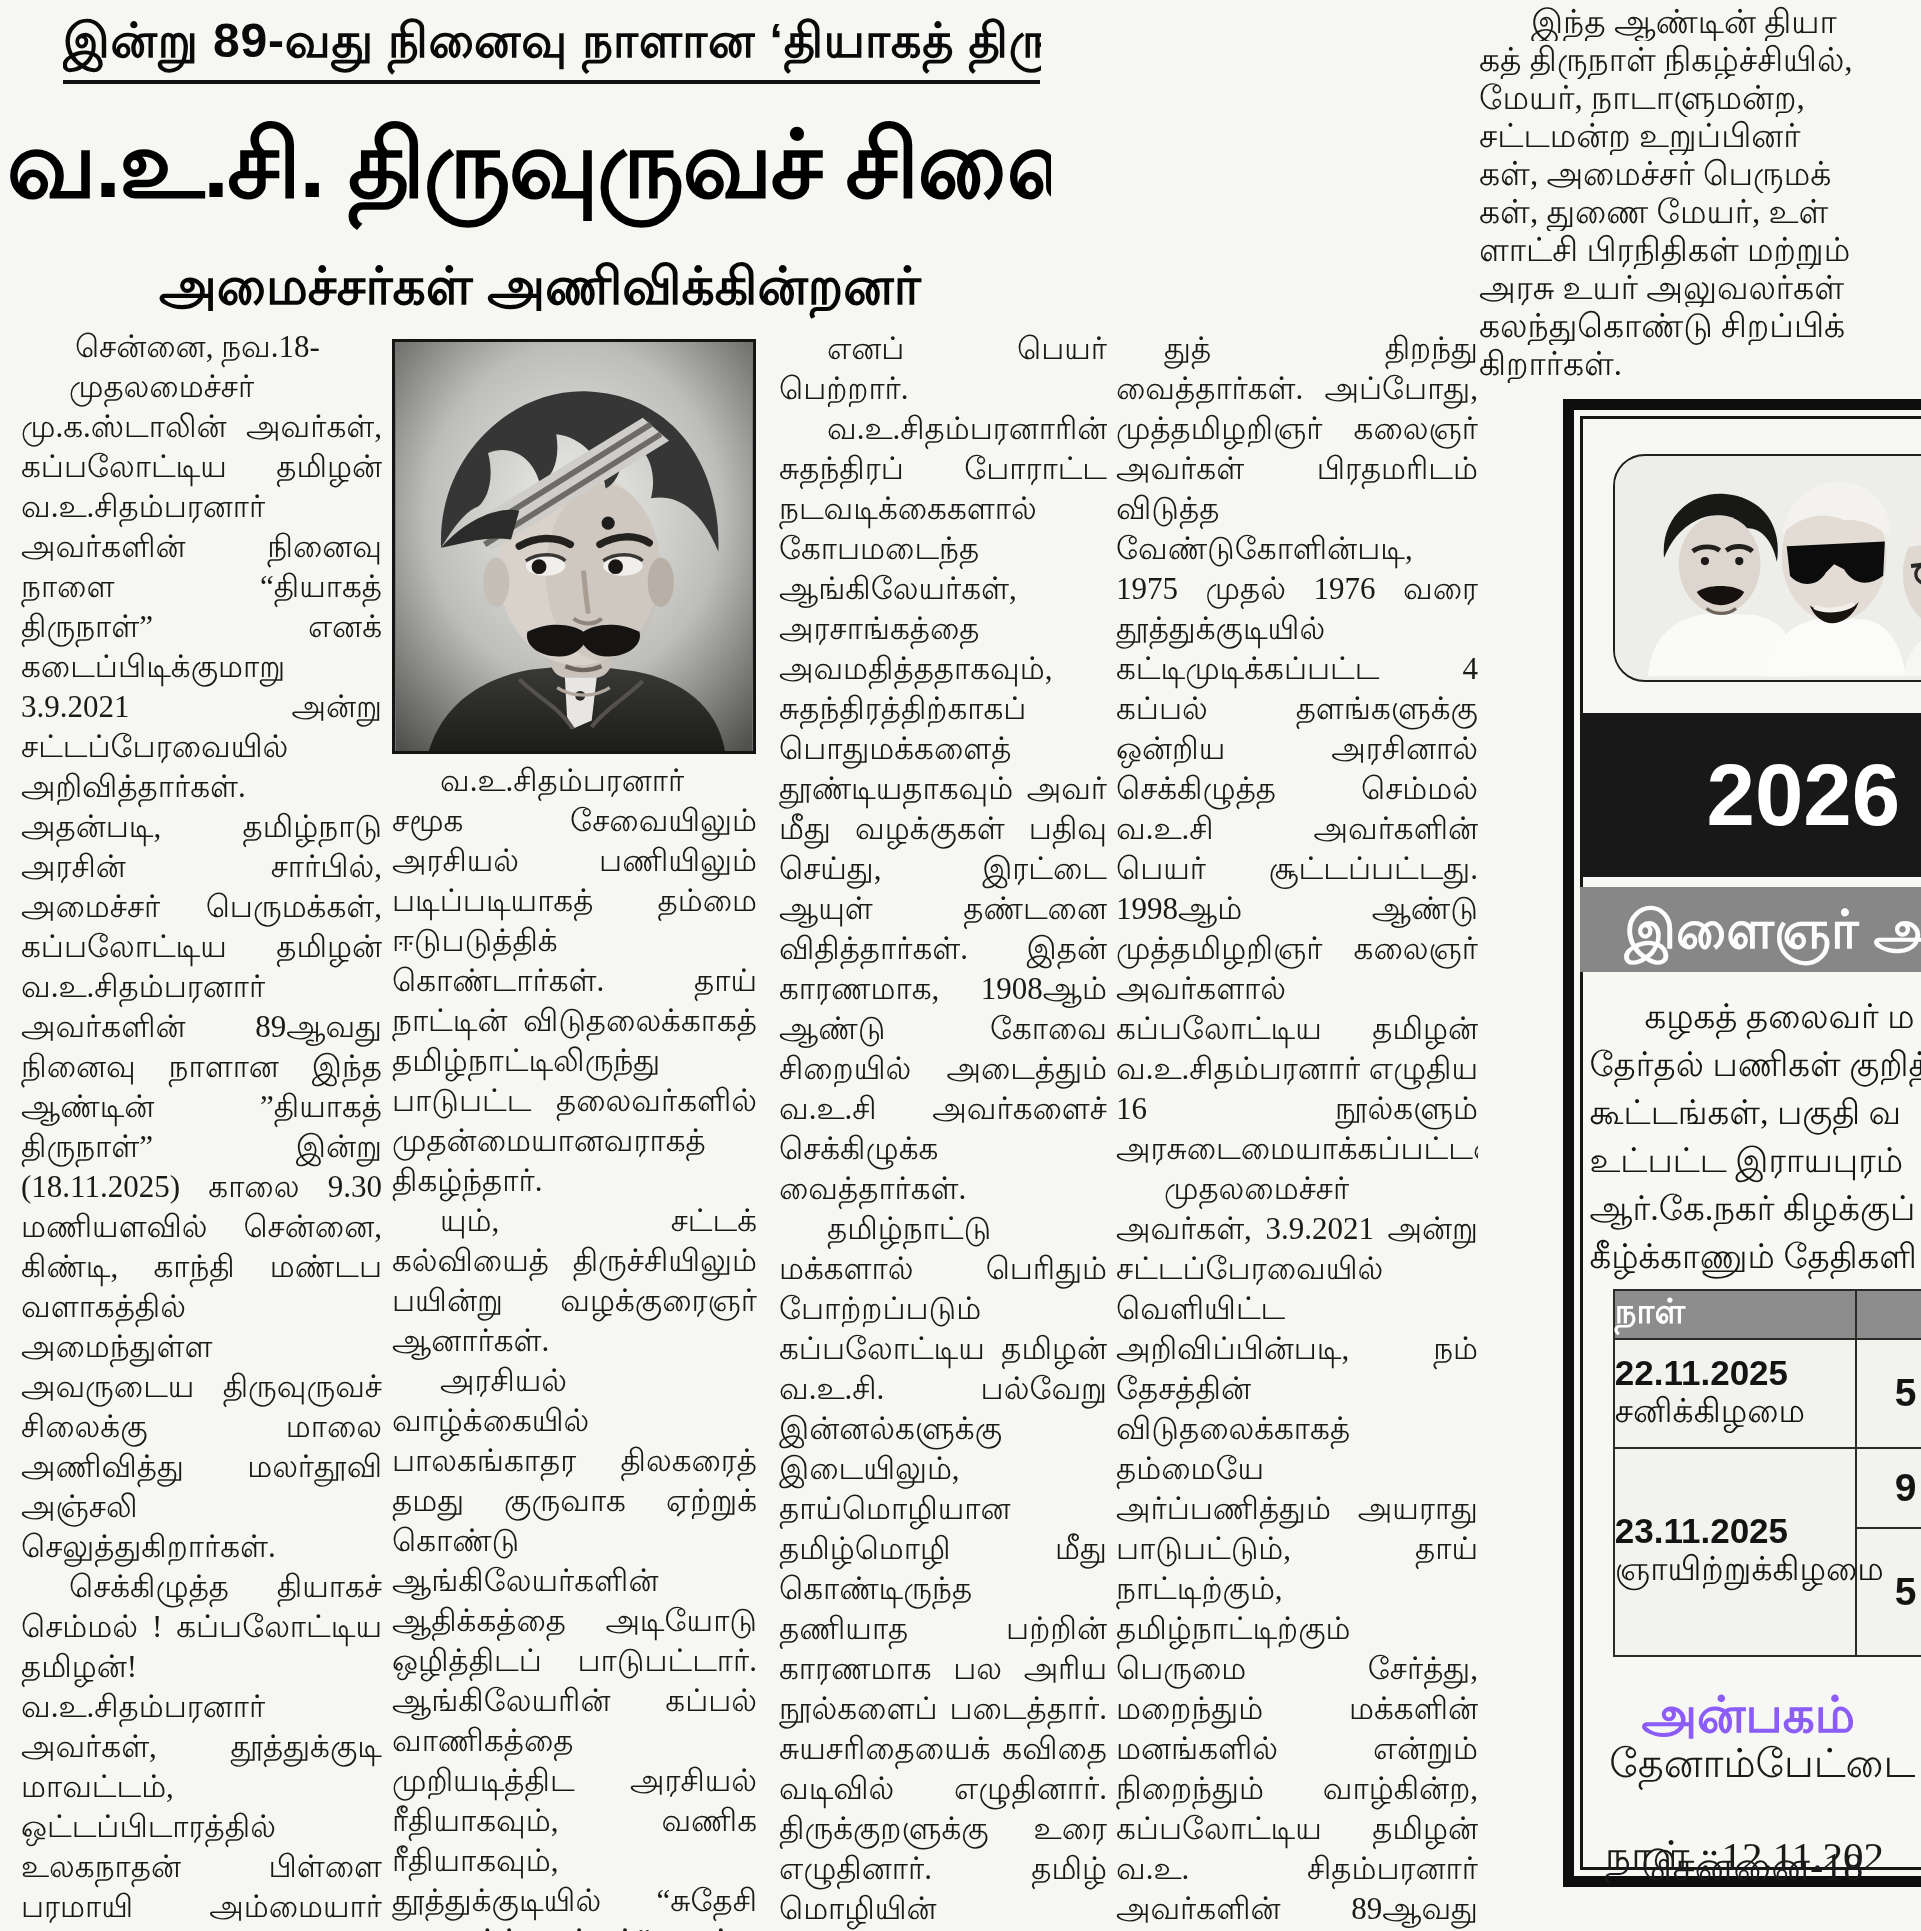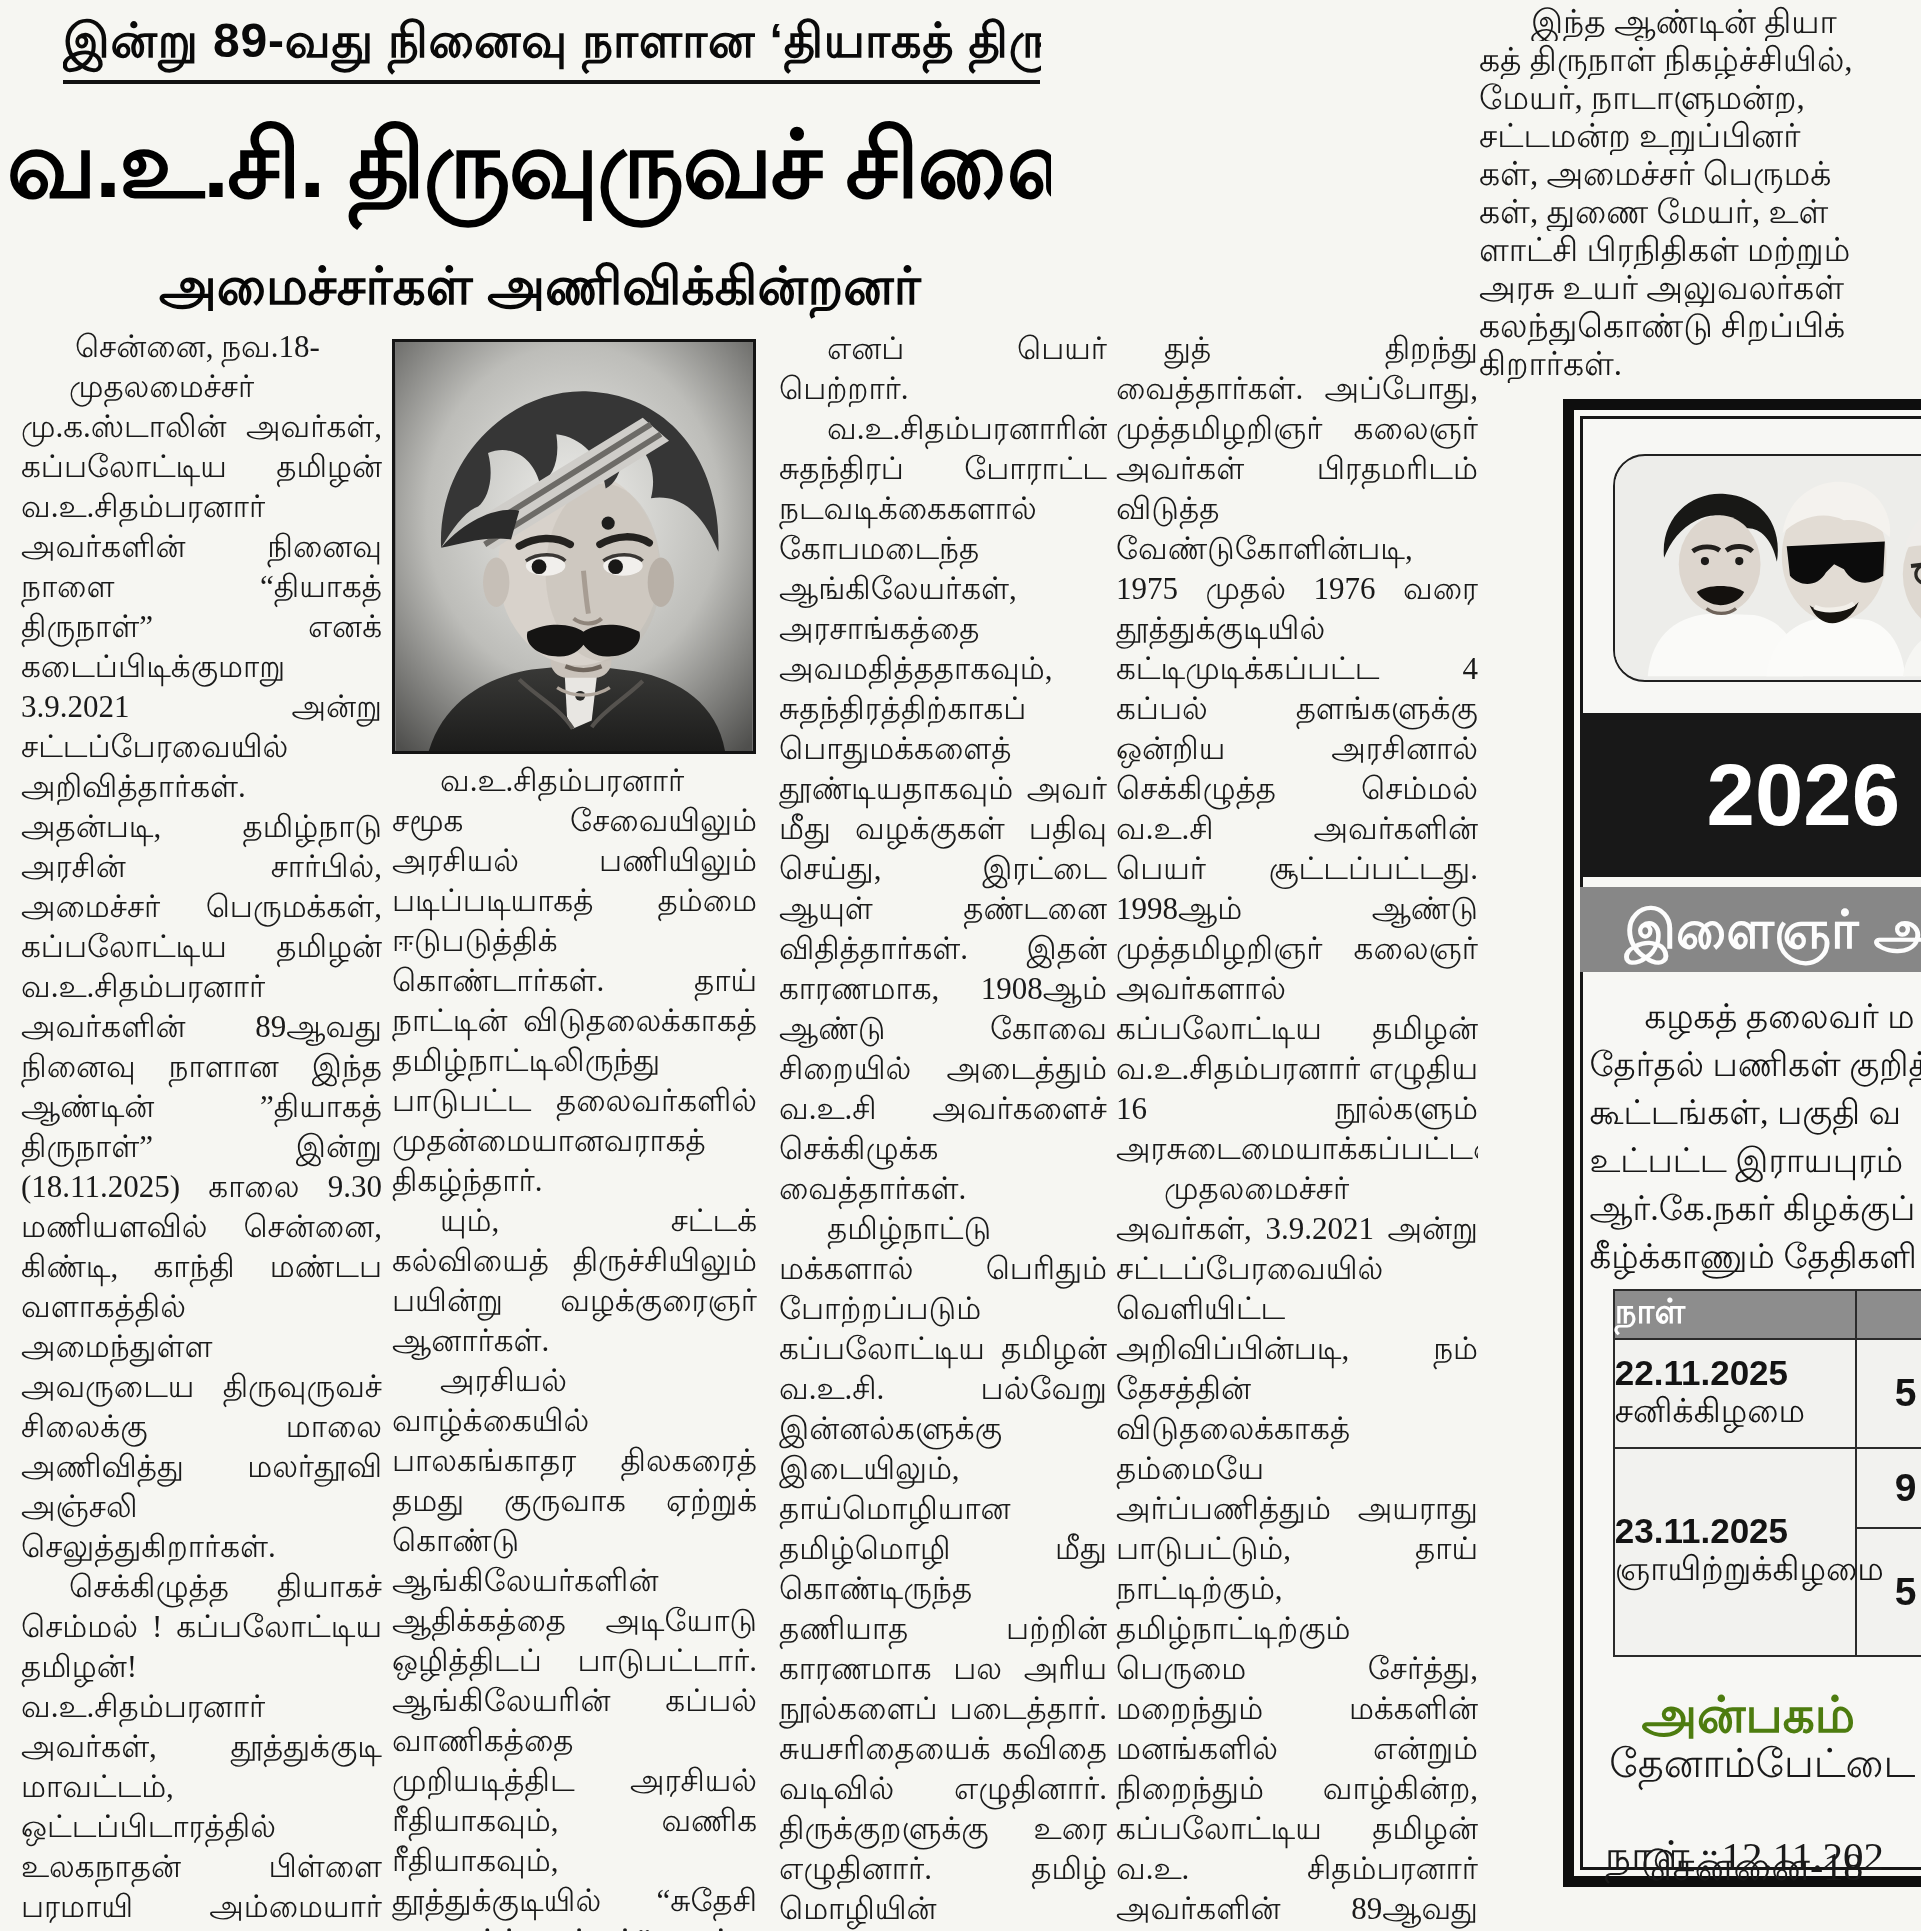--- a/index.html
+++ b/index.html
@@ -85,21 +85,21 @@
                 font-weight:bold; height:47px;}
   .ad-table .th .c1{justify-content:center;}
   .ad-table .r1{height:107px; background:#f2f2ef;}
   .ad-table .r2{height:206px; background:#f2f2ef;}
   .ad-table .date{font-weight:bold; font-family:"Liberation Sans", sans-serif; font-size:35px;}
   .ad-table .day{font-size:33px;}
   .ad-table .num{font-family:"Liberation Sans", sans-serif; font-weight:bold; font-size:39px; padding-left:38px;}
   .ad-table .sub{flex:1; display:flex; align-items:center;}
   .ad-table .sub + .sub{border-top:2.5px solid #2b2b2b; flex:1.6;}
   .ad-store{position:absolute; left:0; top:1267px; width:331px; text-align:center;
-            font-family:"Liberation Sans", sans-serif; font-weight:bold; font-size:50px; color:#4d7c0f;
+            font-family:"Liberation Sans", sans-serif; font-weight:bold; font-size:50px; color:#8b5cf6;
             white-space:nowrap; overflow:hidden;}
   .ad-addr1{position:absolute; left:0; top:1321px; width:359px; text-align:center; font-size:40px;
             white-space:nowrap; overflow:hidden;}
   .ad-addr2{position:absolute; left:0; top:1424px; width:339px; text-align:center; font-size:40px;
             white-space:nowrap; overflow:hidden;}
   .ad-date{position:absolute; left:22px; top:1413px; right:0; font-size:41px;
            white-space:nowrap; overflow:hidden;}
 </style>
 </head>
 <body>

